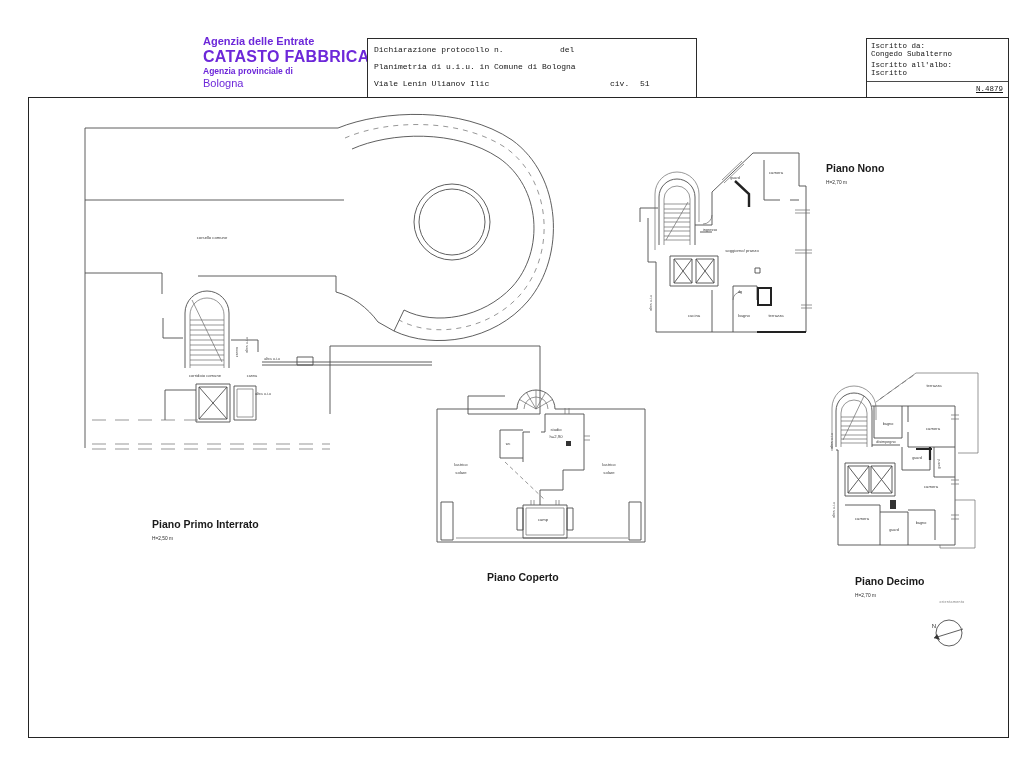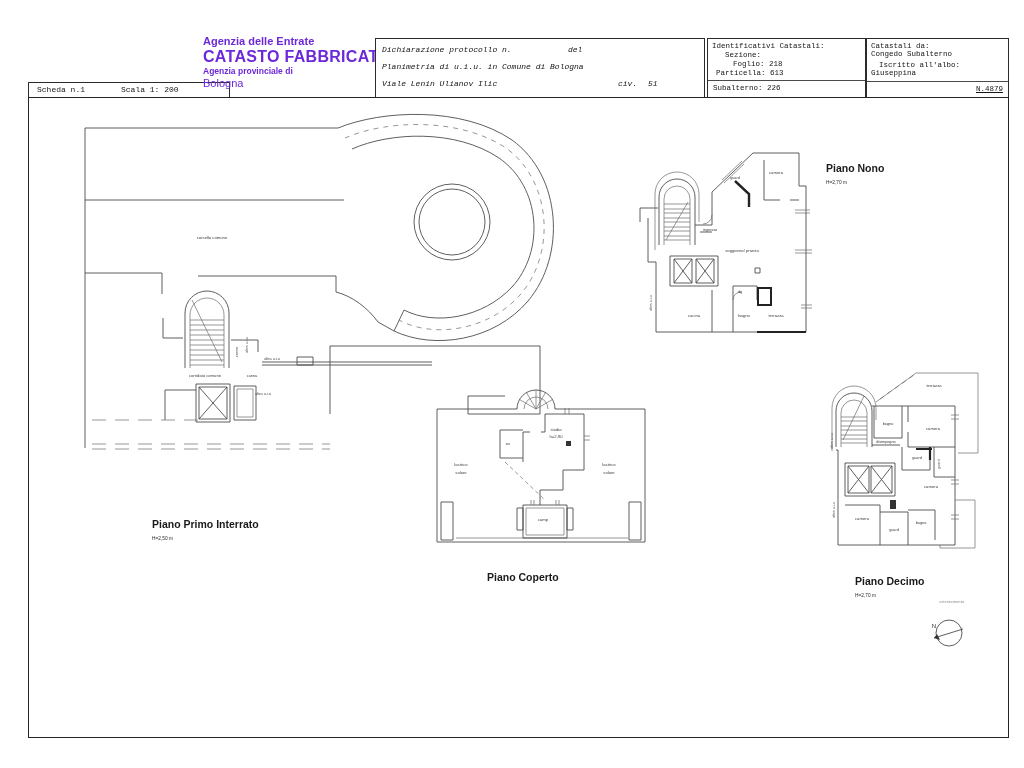--- a/index.html
+++ b/index.html
@@ -27,55 +27,43 @@
   .lbl{font-size:4.2px;}
   .lbl2{font-size:3.8px;}
   .ttl{font-size:10.5px;font-weight:600;fill:#1a1a1a;}
   .sub{font-size:4.8px;fill:#2a2a2a;}
 </style>
 </head>
 <body>
 
 <div class="page">
 
-  <div class="box mono t8" style="left:28px;top:82px;width:200px;height:14px;">
-    <span class="abs" style="left:8px;top:2px;">Scheda n.1</span>
-    <span class="abs" style="left:92px;top:2px;">Scala 1: 200</span>
-  </div>
 
   <div class="agency">
     <div class="l1">Agenzia delle Entrate</div>
     <div class="l2">CATASTO FABBRICATI</div>
     <div class="l3">Agenzia provinciale di</div>
     <div class="l4">Bologna</div>
   </div>
 
-  <div class="box mono t8" style="left:375px;top:38px;width:328px;height:59px;font-style:italic;">
+  <div class="box mono t8" style="left:367px;top:38px;width:328px;height:59px;">
     <span class="abs" style="left:6px;top:6px;">Dichiarazione protocollo n.</span>
     <span class="abs" style="left:192px;top:6px;">del</span>
     <span class="abs" style="left:6px;top:23px;text-align:right;">Planimetria di u.i.u. in Comune di Bologna</span>
     <span class="abs" style="left:6px;top:40px;">Viale Lenin Ulianov Ilic</span>
     <span class="abs" style="left:242px;top:40px;">civ.</span>
     <span class="abs" style="left:272px;top:40px;">51</span>
   </div>
 
-  <div class="box mono t75" style="left:707px;top:38px;width:157px;height:59px;">
-    <span class="abs" style="left:4px;top:3px;">Identificativi Catastali:</span>
-    <span class="abs" style="left:17px;top:12px;">Sezione:</span>
-    <span class="abs" style="left:25px;top:21px;">Foglio: 218</span>
-    <span class="abs" style="left:8px;top:30px;">Particella: 613</span>
-    <div class="sep" style="top:41px;"></div>
-    <span class="abs" style="left:5px;top:45px;">Subalterno: 226</span>
-  </div>
 
   <div class="box mono t75" style="left:866px;top:38px;width:141px;height:59px;">
-    <span class="abs" style="left:4px;top:3px;">Catastali da:</span>
+    <span class="abs" style="left:4px;top:3px;">Iscritto da:</span>
     <span class="abs" style="left:4px;top:11px;">Congedo Subalterno</span>
-    <span class="abs" style="left:4px;top:22px;margin-left:8px;">Iscritto all'albo:</span>
-    <span class="abs" style="left:4px;top:30px;">Giuseppina</span>
+    <span class="abs" style="left:4px;top:22px;">Iscritto all'albo:</span>
+    <span class="abs" style="left:4px;top:30px;">Iscritto</span>
     <div class="sep" style="top:42px;"></div>
     <span class="abs" style="left:4px;top:46px;margin-top:46px;">Prov.Bologna</span>
     <span class="abs" style="right:5px;top:46px;text-decoration:underline;">N.4879</span>
   </div>
 
   <div class="frame"></div>
 
   <svg viewBox="28 97 979 639" width="979" height="639">
 
     <g>

